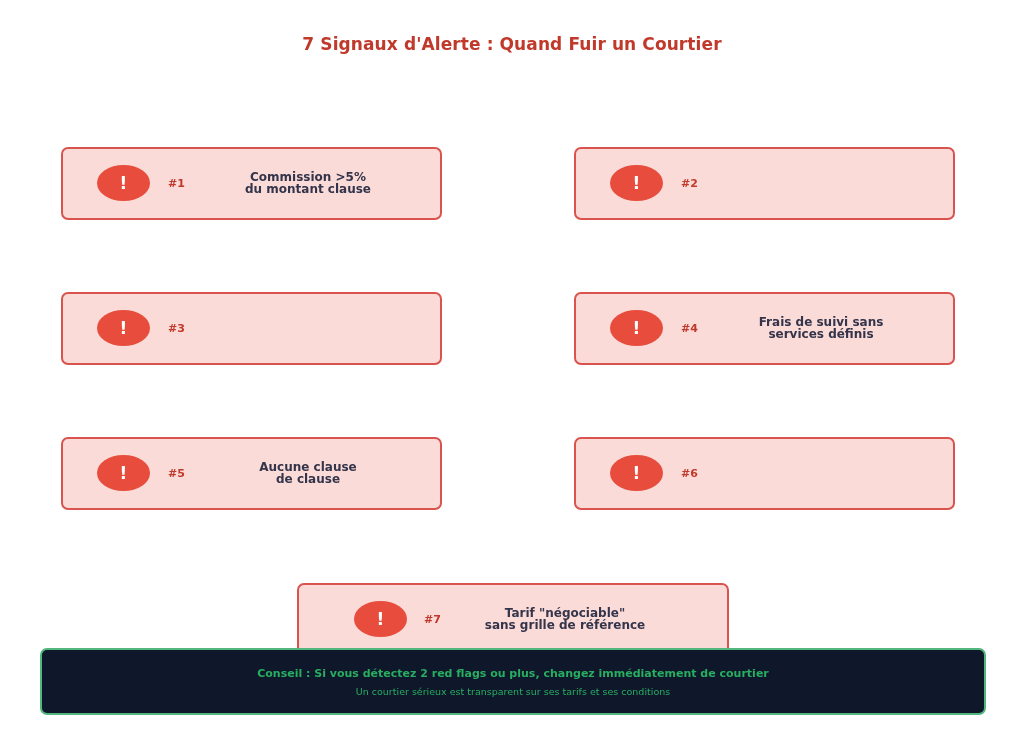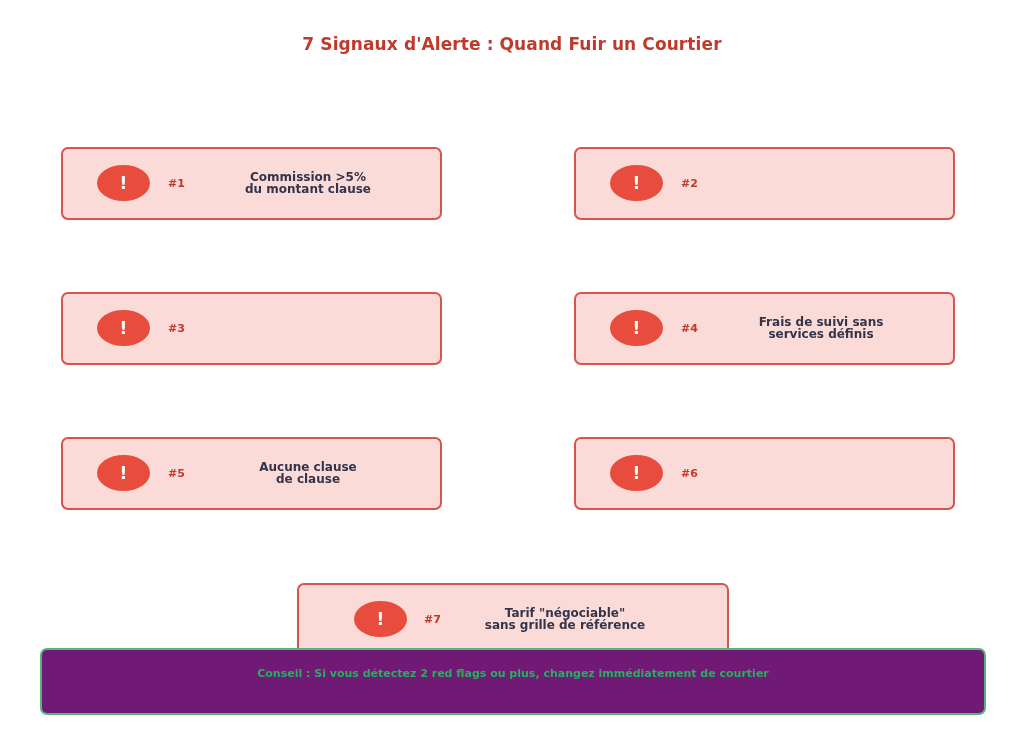--- a/index.html
+++ b/index.html
@@ -40,21 +40,21 @@
       width: 200px;
       text-align: center;
       font-size: 12px; font-weight: bold;
       color: #34344a;
       line-height: 12px;
     }
     .card .text span { display: block; }
     .tip {
       position: absolute;
       left: 40px; top: 648px; width: 946px; height: 67px;
-      background: #701a75;
+      background: #0f172a;
       border: 2px solid #52b77d;
       border-radius: 7px;
       text-align: center;
     }
     .tip .main {
       position: absolute; left: 0; width: 100%; top: 17px;
       font-size: 11px; font-weight: bold; color: #27ae60;
     }
     .tip .sub {
       position: absolute; left: 0; width: 100%; top: 36px;
@@ -114,15 +114,16 @@
     <div class="icon" style="left:55px; top:16px;">!</div>
     <div class="num" style="left:125px; top:28px;">#7</div>
     <div class="text" style="left:166px; top:22px;">
       <span>Tarif "négociable"</span>
       <span>sans grille de référence</span>
     </div>
   </div>
 
   <div class="tip">
     <div class="main">Conseil : Si vous détectez 2 red flags ou plus, changez immédiatement de courtier</div>
+    <div class="sub">Un courtier sérieux est transparent sur ses tarifs et ses conditions</div>
   </div>
 
 </div>
 
 </body></html>

